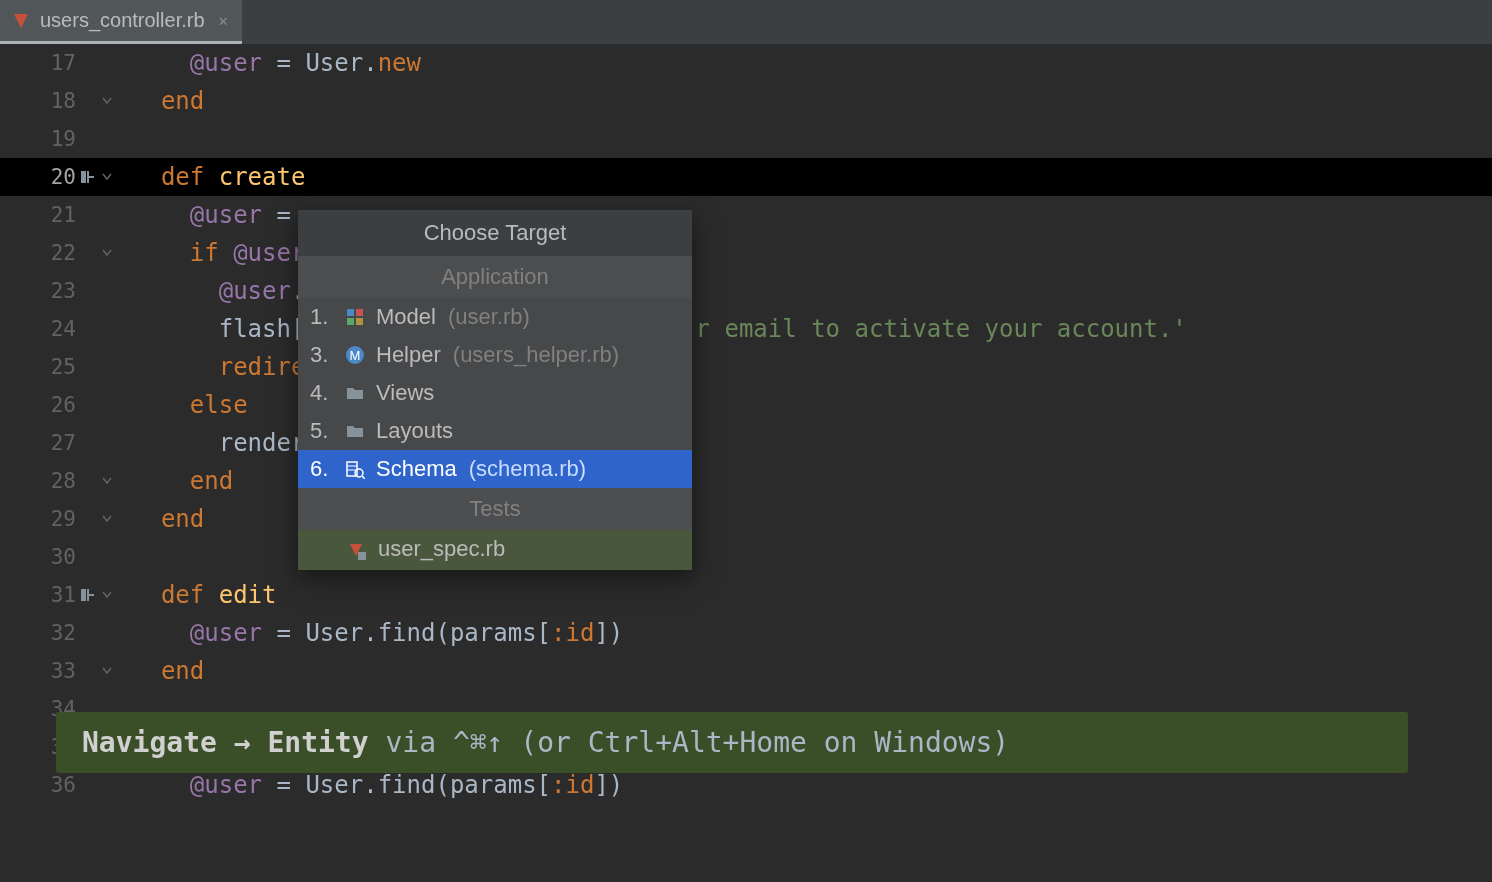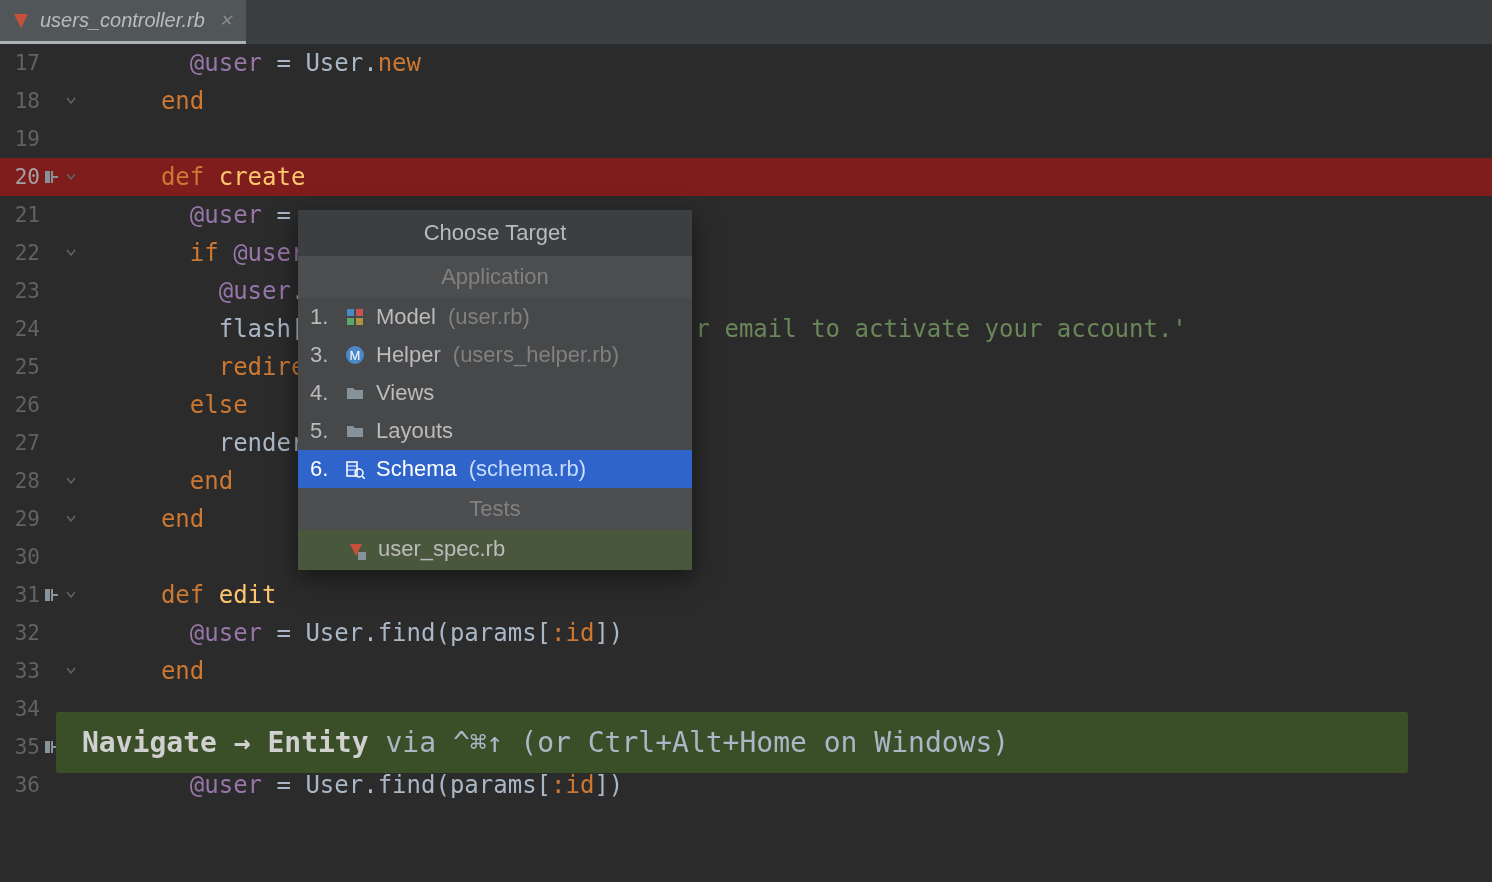--- a/index.html
+++ b/index.html
@@ -21,21 +21,20 @@
   align-items: stretch;
 }
 .tab {
   background: #515658;
   display: flex;
   align-items: center;
   padding: 0 14px 0 10px;
   gap: 8px;
   position: relative;
   border-bottom: 3px solid #aeb1b3;
-  font-style: italic;
 }
 .tab-icon {
   width: 22px;
   height: 22px;
   display: flex;
   align-items: center;
   justify-content: center;
 }
 .tab-filename {
   color: #bbbbbb;
@@ -53,26 +52,26 @@
 .editor {
   position: relative;
   font-size: 24px;
   line-height: 38px;
 }
 .line {
   display: flex;
   height: 38px;
   align-items: center;
 }
-.line.highlighted { background: #7f1d1d; }
+.line.highlighted { background: #000000; }
 .gutter {
   width: 124px;
   display: flex;
   align-items: center;
-  justify-content: flex-start;
+  justify-content: flex-end;
   padding-right: 8px;
   position: relative;
 }
 .line-num {
   color: #606366;
   font-size: 21px;
   width: 40px;
   text-align: right;
 }
 .line-num.active { color: #a4a3a3; }

